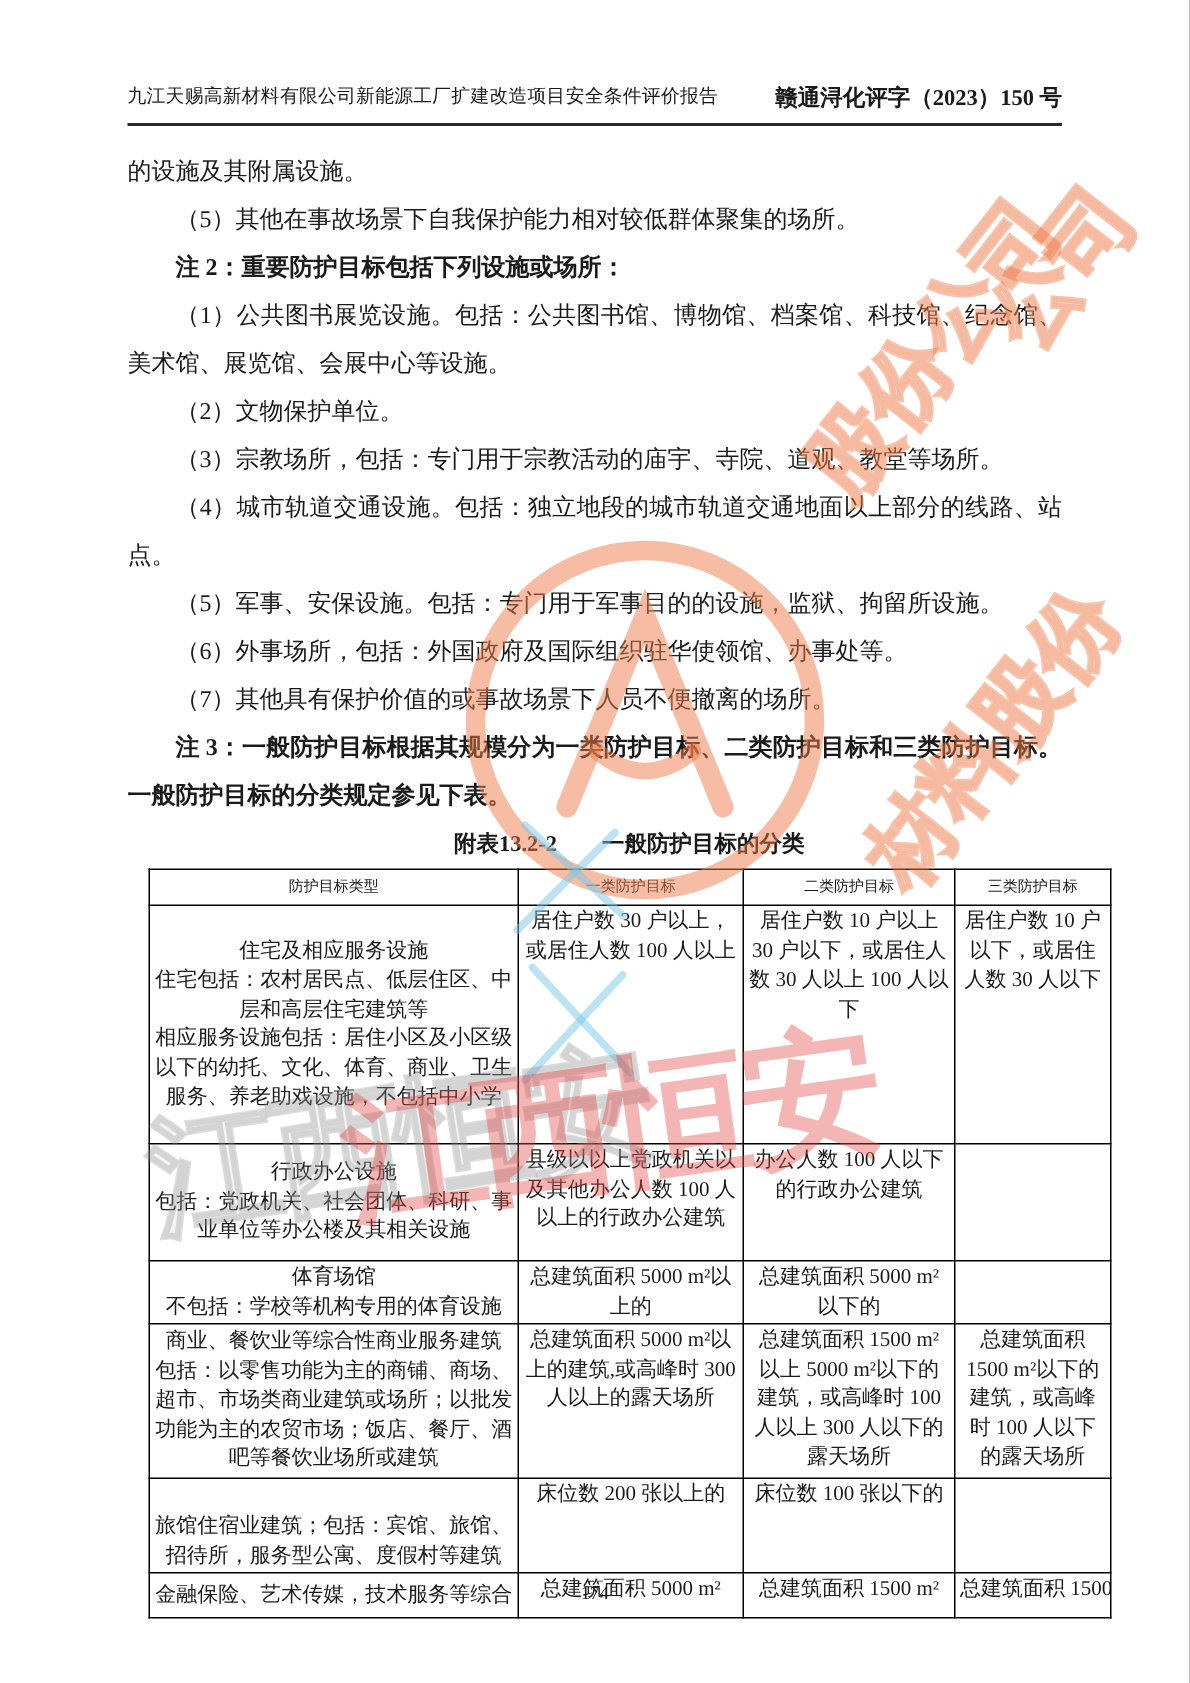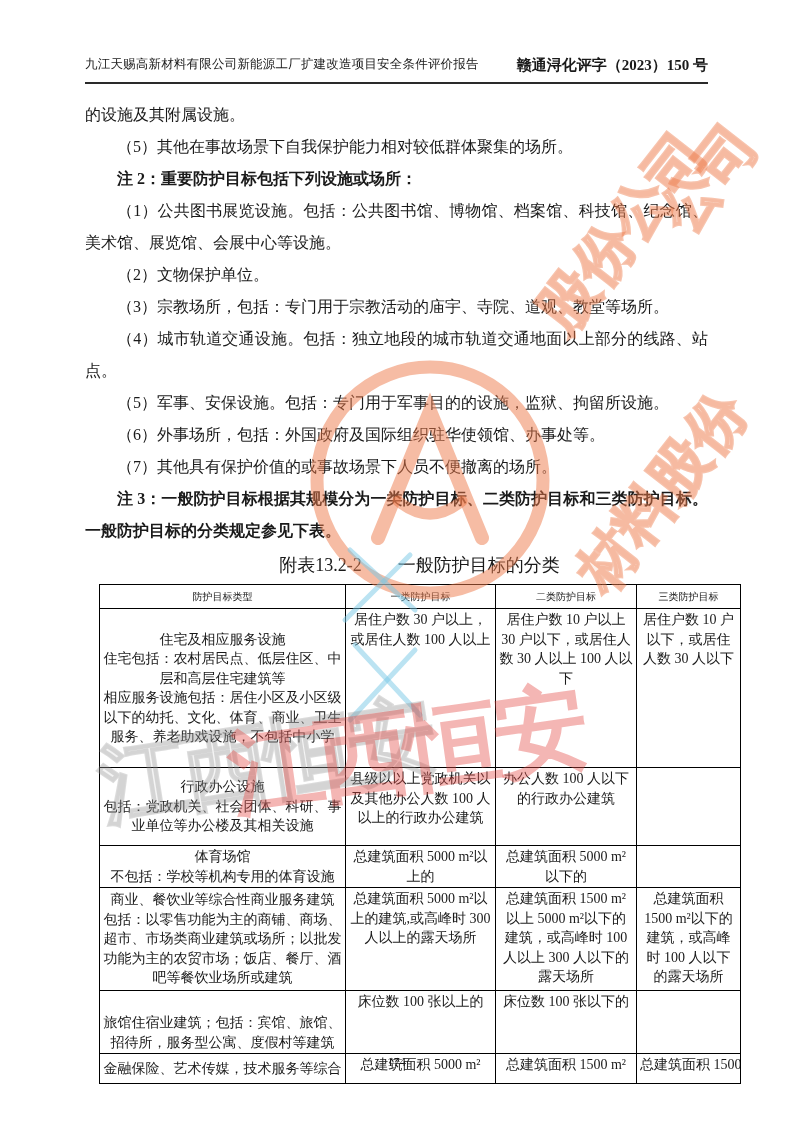--- a/index.html
+++ b/index.html
@@ -15,21 +15,21 @@
     border-bottom:2px solid #2a2a2a; padding-bottom:7px;
   }
   .header-left { font-size:12.5px; letter-spacing:0.2px; }
   .header-right { font-size:15px; white-space:nowrap; font-weight:600; }
   
   .content { position:absolute; top:99px; left:85px; width:623px; }
   .content p { margin:0; font-size:16px; line-height:32px; text-align:justify; }
   .content p.indent { text-indent:32px; }
   .content p.bold { font-weight:bold; }
   
-  .table-title { font-size:18px; font-weight:normal; text-align:center;
+  .table-title { font-size:15px; font-weight:bold; text-align:center;
     width:641px; margin:6px 0 7px 14px; }
   table.ptable {
     border-collapse:collapse; table-layout:fixed; margin-left:14px;
     width:641px; font-size:14px;
   }
   table.ptable th, table.ptable td {
     border:1.5px solid #000; padding:1px 3px; line-height:19.5px;
     text-align:center; vertical-align:middle; white-space:pre-line;
     overflow:hidden;
   }
@@ -123,21 +123,21 @@
       </tr>
       <tr style="height:103px">
         <td class="tl">商业、餐饮业等综合性商业服务建筑
 包括：以零售功能为主的商铺、商场、超市、市场类商业建筑或场所；以批发功能为主的农贸市场；饭店、餐厅、酒吧等餐饮业场所或建筑</td>
         <td>总建筑面积 5000 m²以上的建筑,或高峰时 300 人以上的露天场所</td>
         <td>总建筑面积 1500 m²以上 5000 m²以下的建筑，或高峰时 100 人以上 300 人以下的露天场所</td>
         <td>总建筑面积 1500 m²以下的建筑，或高峰时 100 人以下的露天场所</td>
       </tr>
       <tr style="height:63px">
         <td class="tl vb">旅馆住宿业建筑；包括：宾馆、旅馆、招待所，服务型公寓、度假村等建筑</td>
-        <td>床位数 100 张以上的</td>
+        <td>床位数 200 张以上的</td>
         <td>床位数 100 张以下的</td>
         <td></td>
       </tr>
       <tr style="height:30px" class="clip">
         <td class="tl">金融保险、艺术传媒，技术服务等综合</td>
         <td>总建筑面积 5000 m²</td>
         <td>总建筑面积 1500 m²</td>
         <td>总建筑面积 1500</td>
       </tr>
     </tbody>

